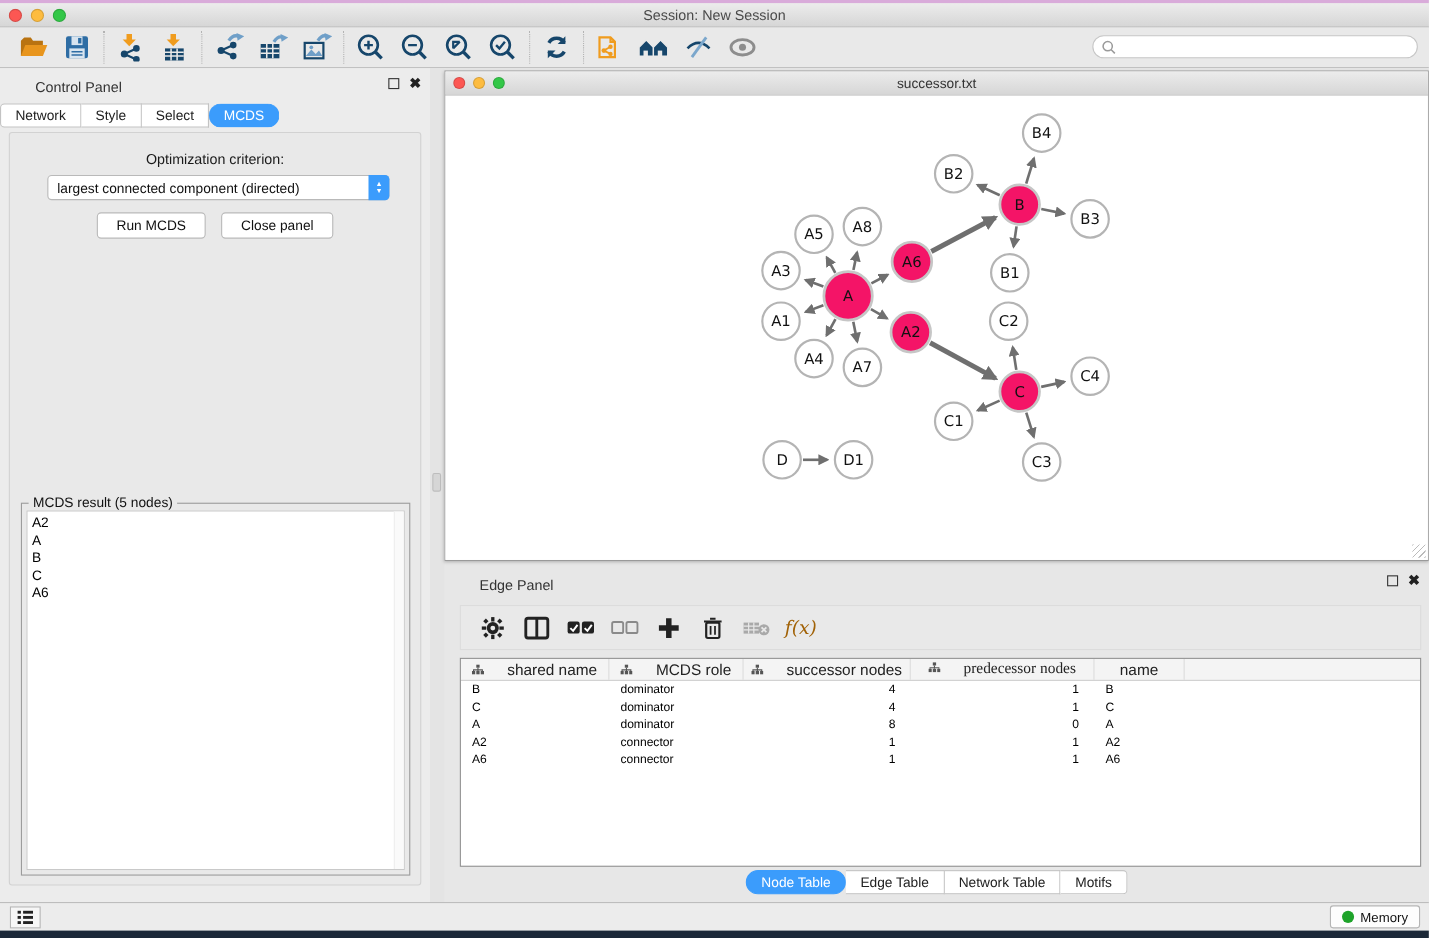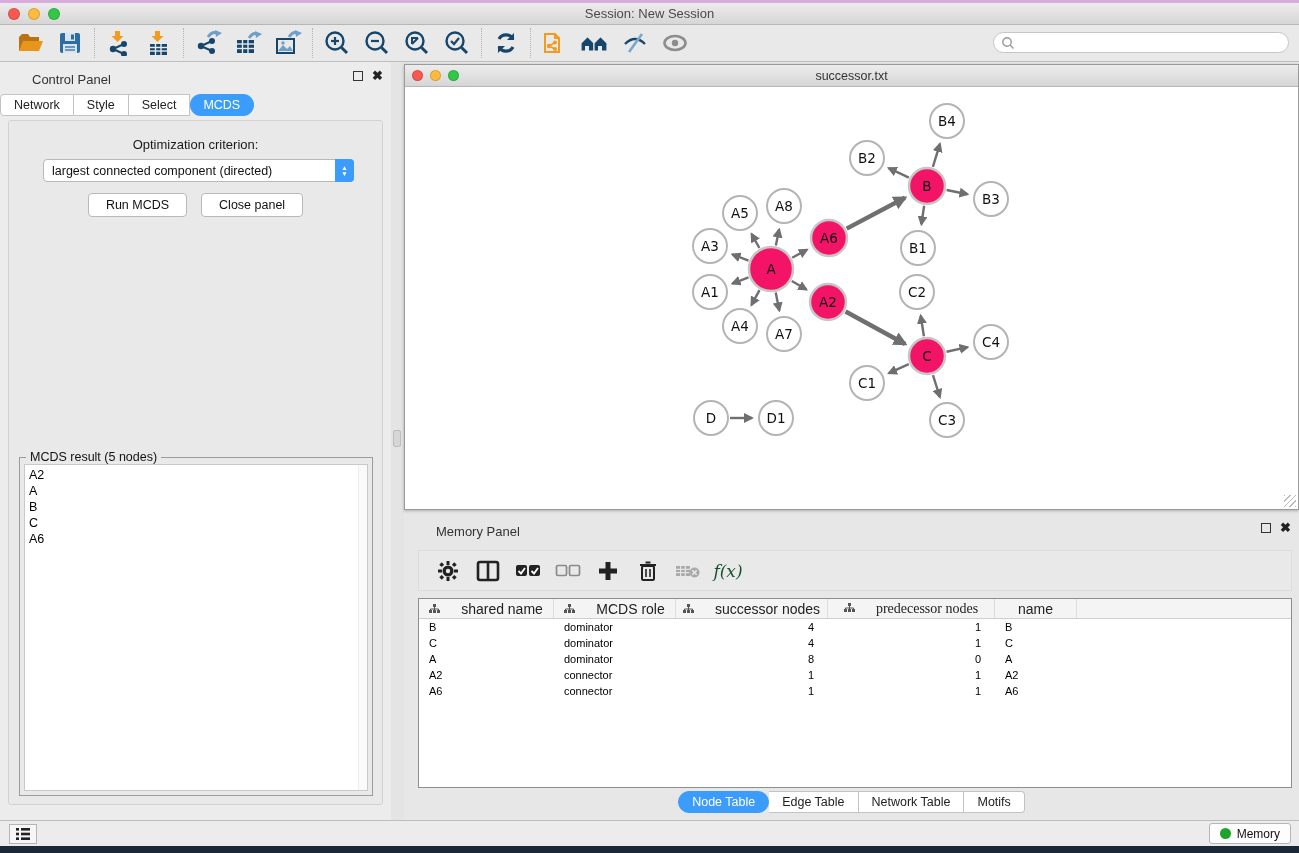--- a/index.html
+++ b/index.html
@@ -72,21 +72,21 @@
   #net-canvas { position:relative; width:893px; height:422px; background:#fff; }
   #resize-grip { position:absolute; right:2px; bottom:2px; width:12px; height:12px;
     background:repeating-linear-gradient(135deg,#bbb 0 1px,transparent 1px 4px); }
 
   
   #table-panel { left:404px; top:452px; width:895px; height:306px; background:#e7e7e7; }
   #tp-head { position:relative; height:30px; }
   #tp-toolbar { position:absolute; left:14px; right:7px; top:36px; height:41px; background:#e9e9e9;
     border:1px solid #dcdcdc; display:flex; align-items:center; padding-left:14px; gap:10px; }
   .tp-btn { width:30px; height:30px; display:flex; align-items:center; justify-content:center; }
-  #fx-label { font-family:"DejaVu Serif", serif; font-style:italic; font-size:17px; color:#14532d; }
+  #fx-label { font-family:"DejaVu Serif", serif; font-style:italic; font-size:17px; color:#a16207; }
   #node-table { position:absolute; left:14px; right:7px; top:84px; height:190px; background:#fff; border:1px solid #8e8e8e; overflow:hidden; }
   #table-header { display:flex; height:20px; background:#f4f4f4; border-bottom:1px solid #cfcfcf; }
   .hcell { display:flex; align-items:center; justify-content:center; gap:21px; font-size:14px; color:#222;
     border-right:1px solid #dcdcdc; }
   .hcell svg { flex:0 0 auto; }
   .trow { display:flex; height:16px; }
   .tcell { font-size:11px; color:#000; line-height:16px; padding:0 14px 0 10px; white-space:nowrap; }
   #tp-tabs { position:absolute; left:0; right:0; top:277px; display:flex; justify-content:center; }
 
   
@@ -444,21 +444,21 @@
                 <text x="371" y="335.5" text-anchor="middle" font-size="13.5" font-family="&quot;DejaVu Sans&quot;, sans-serif" fill="#111111">D1</text>
               </g>
             </g>
         </svg>
         <div id="resize-grip"></div>
       </div>
     </div>
 
     <div class="abs" id="table-panel">
       <div id="tp-head">
-        <span class="panel-title">Memory Panel</span>
+        <span class="panel-title">Edge Panel</span>
         <span class="panel-icons">
           <span class="float-ico"></span>
           <span class="close-ico">✖</span>
         </span>
       </div>
       <div id="tp-toolbar">
         <div class="tp-btn">
           <svg width="22" height="22" viewBox="0 0 22 22">
             <circle cx="11" cy="11" r="5.5" fill="#222"></circle>
               <circle cx="11" cy="11" r="2.2" fill="#e9e9e9"></circle>

